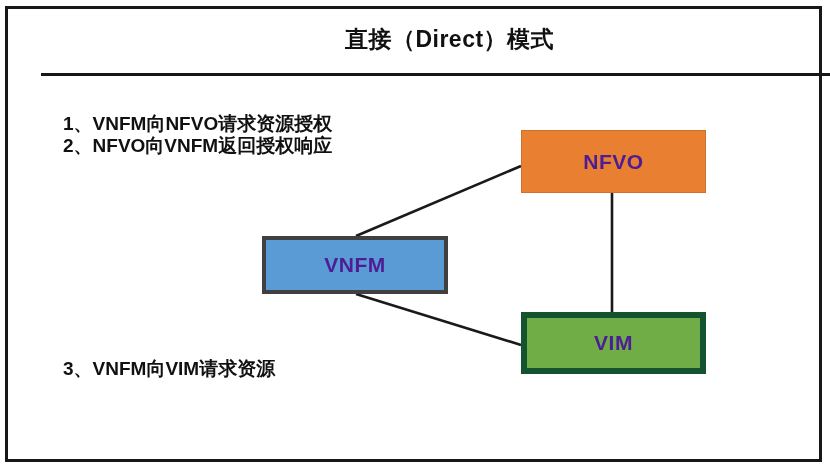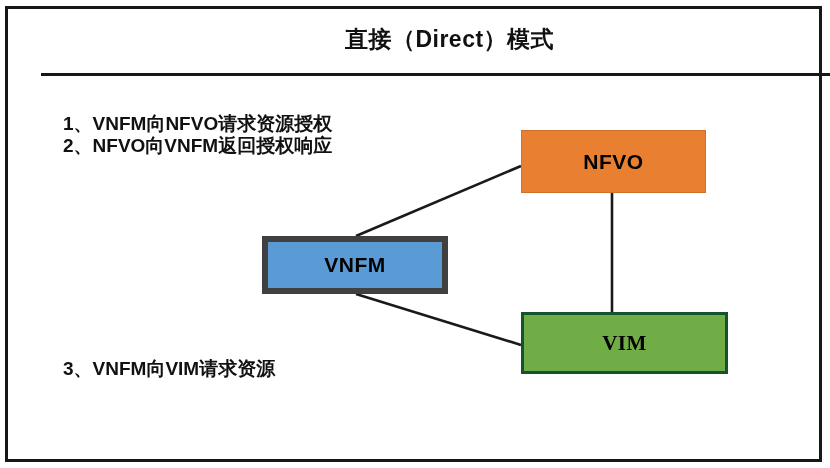--- a/index.html
+++ b/index.html
@@ -80,47 +80,46 @@
 
   
   .node {
     position: absolute;
     box-sizing: border-box;
     display: flex;
     align-items: center;
     justify-content: center;
     font-size: 21px;
     font-weight: bold;
-    color: #000000;
+    color: #4c1d95;
     letter-spacing: 0.5px;
   }
   #node-nfvo {
     left: 521px;
     top: 130px;
     width: 185px;
     height: 63px;
     background: #E87F31;
     border: 1px solid #D1702A;
   }
   #node-vnfm {
     left: 262px;
     top: 236px;
     width: 186px;
     height: 58px;
     background: #5B9BD5;
-    border: 6px solid #404040;
+    border: 4px solid #404040;
   }
   #node-vim {
     left: 521px;
     top: 312px;
-    width: 207px;
+    width: 185px;
     height: 62px;
     background: #70AD47;
-    border: 3px solid #14532d;
-    font-family: Liberation Serif, serif;
+    border: 6px solid #14532d;
   }
 
   
   #connectors {
     position: absolute;
     left: 0;
     top: 0;
     width: 830px;
     height: 468px;
     pointer-events: none;

